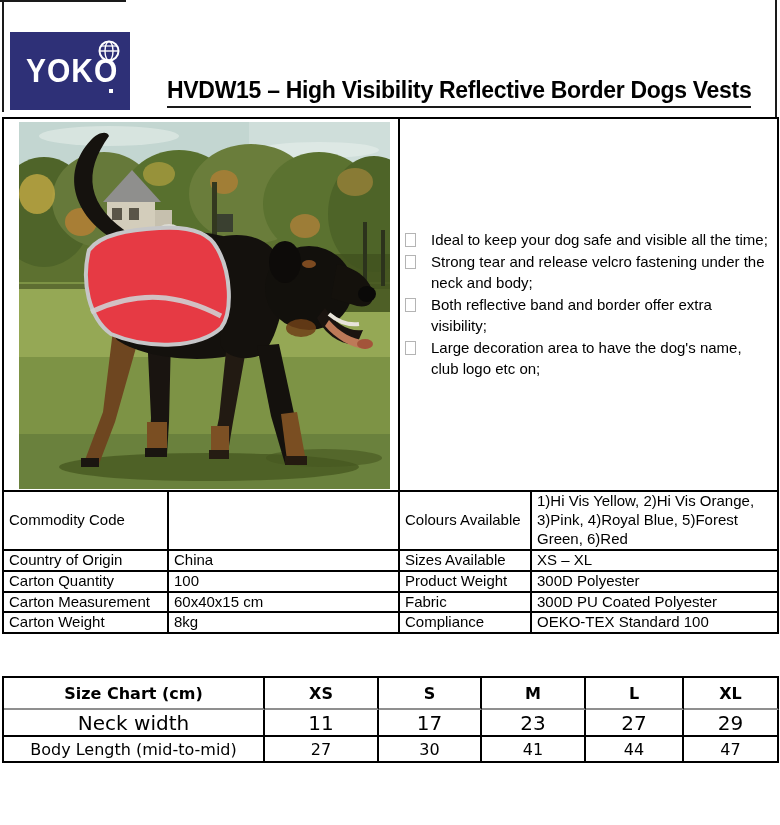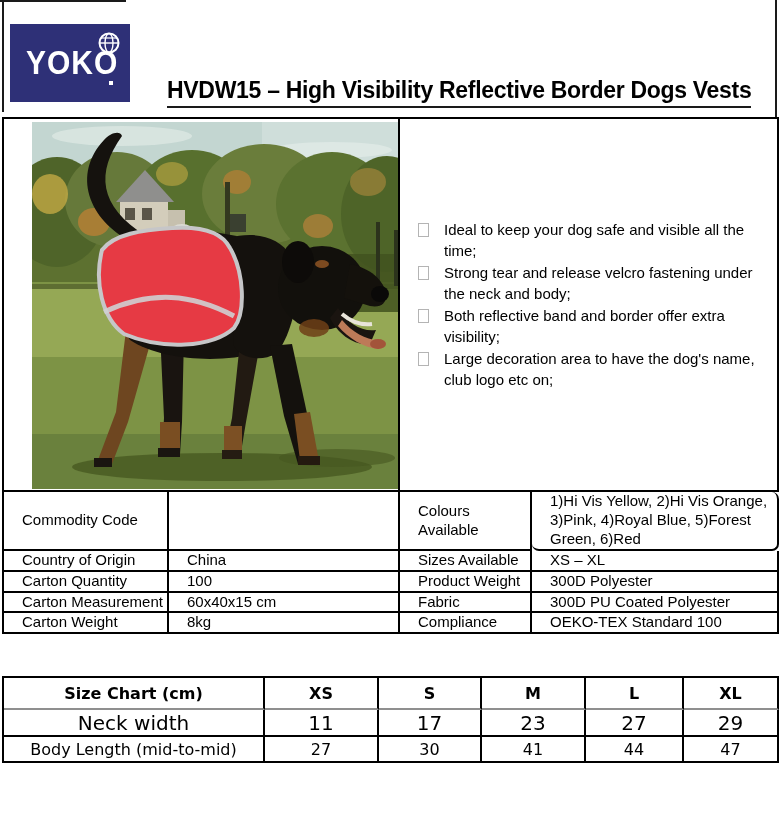--- a/index.html
+++ b/index.html
@@ -5,21 +5,21 @@
   html,body { margin:0; padding:0; background:#ffffff; }
   .page {
     position:relative; width:780px; height:825px; background:#ffffff;
     font-family:"Liberation Sans", sans-serif; color:#000; overflow:hidden;
   }
   
   .hdr-top-line  { position:absolute; left:0;   top:2;  width:126px; height:2px; background:#1a1a1a; }
   .hdr-left-line { position:absolute; left:2px; top:2px; width:2px; height:110px; background:#1a1a1a; }
   .hdr-right-line{ position:absolute; left:775px; top:0; width:2px; height:117px; background:#1a1a1a; }
   .logo {
-    position:absolute; left:10px; top:24px; width:120px; height:78px;
+    position:absolute; left:10px; top:32px; width:120px; height:78px;
     background:#2e3077;
   }
   .logo-text {
     position:absolute; left:16px; top:22px; color:#fff; font-size:30px;
     font-weight:bold; letter-spacing:1px; transform:scaleY(1.08);
     font-family:"Liberation Sans", sans-serif;
   }
   .logo-dot { position:absolute; left:99px; top:57px; width:4px; height:4px; background:#fff; }
   .logo-globe { position:absolute; right:8px; top:6px; }
   .page-title {
@@ -28,34 +28,34 @@
     border-bottom:2.5px solid #1a1a1a; padding-bottom:2px;
   }
   
   table.main {
     position:absolute; left:2px; top:117px; width:775px;
     border-collapse:separate; border-spacing:0; table-layout:fixed;
     border-top:2px solid #000; border-left:2px solid #000;
   }
   table.main td {
     border-right:2px solid #000; border-bottom:2px solid #000;
-    font-size:15px; padding:0 4px 0 18px; vertical-align:middle;
+    font-size:15px; padding:0 4px 0 5px; vertical-align:middle;
     overflow:hidden; line-height:1.25;
   }
   td.photo-cell { padding:0; height:371px; vertical-align:top; background:#fff; }
   svg.photo { display:block; margin:2px 0 0 10px; }
   td.features-cell { vertical-align:top; padding:41px 6px 0 32px; }
   .feature-item { display:flex; align-items:flex-start; }
   .feature-bullet {
     flex:none; width:9px; height:12px; border:1.5px solid #b4b4b4;
     margin:4px 15px 0 0; background:#fff;
   }
   .feature-text { font-size:15px; line-height:21.5px; padding-right:2px; }
   td.label-top { vertical-align:top; padding-top:2px; }
-  td.colours-cell { vertical-align:top; line-height:19px; padding-top:2px;border-radius:7px; }
+  td.colours-cell { vertical-align:top; line-height:19px; padding-top:2px; }
   
   table.size {
     position:absolute; left:2px; top:676px; width:775px;
     border-collapse:separate; border-spacing:0; table-layout:fixed;
     border-top:2px solid #000; border-left:2px solid #000;
     font-family:"DejaVu Sans", sans-serif;
   }
   table.size td {
     border-right:2px solid #000; border-bottom:2px solid #000;
     text-align:center; padding:0 4px; overflow:hidden;

